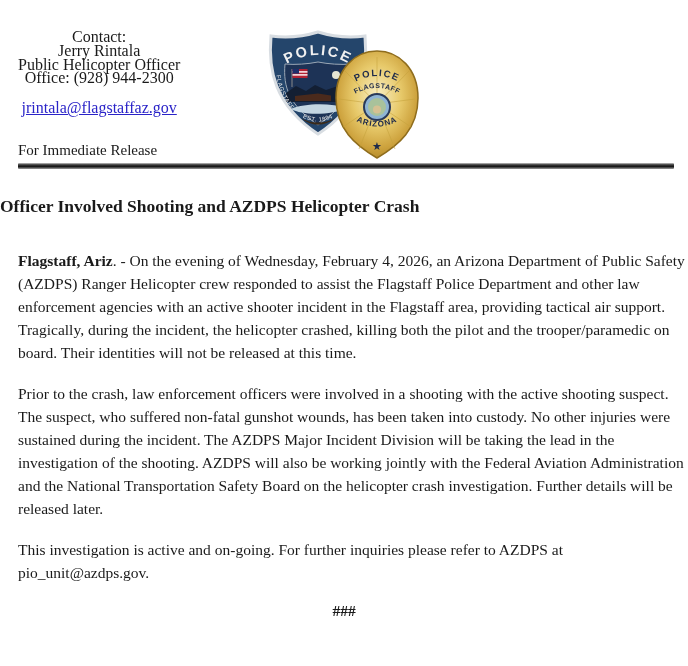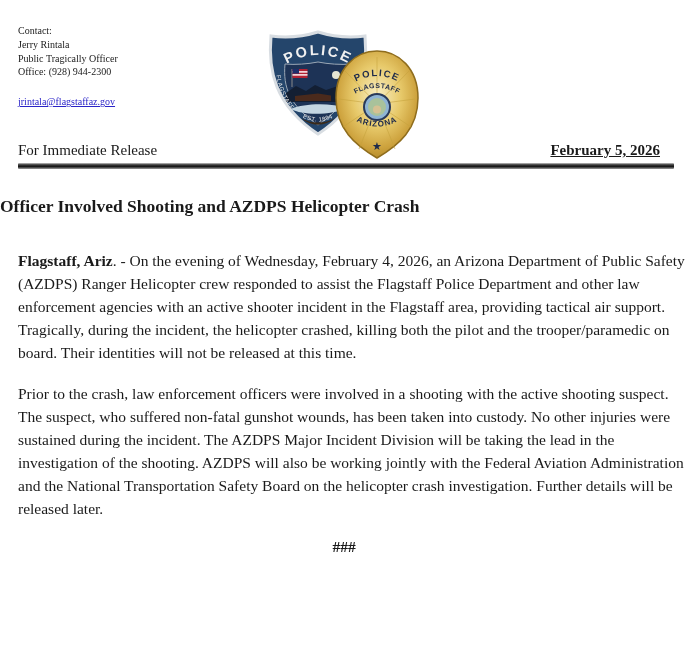--- a/index.html
+++ b/index.html
@@ -9,22 +9,22 @@
     font-family:"Liberation Serif", serif;
     color:#1a1a1a;
     position:relative;
     overflow:hidden;
   }
 
   
   .header-area { position:relative; height:141px; }
 
   .contact-block {
-    position:absolute; left:18px; top:24px;
-    font-size:10px; line-height:13.8px;
+    position:absolute; left:18px; top:30px;
+    font-size:16px; line-height:13.8px;text-align:center;
   }
   .contact-block div { white-space:nowrap; }
   .email-link {
     color:#2a23c8; text-decoration:underline;
     display:inline-block; margin-top:16px; cursor:pointer;
   }
 
   .badges { position:absolute; left:263px; top:26px; width:170px; height:134px; }
   .patch-svg  { position:absolute; left:0;  top:3px; z-index:1; }
   .badge-svg  { position:absolute; left:66px; top:23px; z-index:2; }
@@ -65,21 +65,21 @@
   svg text { font-family:"Liberation Sans", sans-serif; }
 </style>
 </head>
 <body>
 
 <div class="header-area">
 
   <div class="contact-block">
     <div>Contact:</div>
     <div>Jerry Rintala</div>
-    <div>Public Tragically Officer</div>
+    <div>Public Helicopter Officer</div>
     <div>Office: (928) 944-2300</div>
     <div><span class="email-link">jrintala@flagstaffaz.gov</span></div>
   </div>
 
   <div class="badges">
 
     <svg class="patch-svg" width="110" height="108" viewBox="0 0 110 108">
       <path d="M55,3 C68,7 86,9 102,7 C105,40 99,76 55,105 C11,76 5,40 8,7 C24,9 42,7 55,3 Z" fill="#24456b" stroke="#d8dde2" stroke-width="3"></path>
       <path id="patchArc" d="M20,37 Q55,15 90,37" fill="none"></path>
       <text font-size="14.5" font-weight="bold" fill="#f0f0f0" letter-spacing="2">
@@ -146,25 +146,25 @@
       <text font-size="8" font-weight="bold" fill="#1e2a4a" letter-spacing="1">
         <textPath href="#bAriz" startOffset="50%" text-anchor="middle">ARIZONA</textPath>
       </text>
       <text x="48" y="101" text-anchor="middle" font-size="11" fill="#1e2a4a">★</text>
     </svg>
   </div>
 </div>
 
 <div class="release-row">
   <span>For Immediate Release</span>
-  <span class="release-date">February 5, 2026</span>
 </div>
 
 <div class="divider-rule"></div>
 
 <div class="press-title">Officer Involved Shooting and AZDPS Helicopter Crash</div>
 
 <div class="body-text">
   <p class="first"><span class="dateline">Flagstaff, Ariz</span><span>. - On the evening of Wednesday, February 4, 2026, an Arizona Department of Public Safety (AZDPS) Ranger Helicopter crew responded to assist the Flagstaff Police Department and other law enforcement agencies with an active shooter incident in the Flagstaff area, providing tactical air support. Tragically, during the incident, the helicopter crashed, killing both the pilot and the trooper/paramedic on board. Their identities will not be released at this time.</span></p>
   <p>Prior to the crash, law enforcement officers were involved in a shooting with the active shooting suspect. The suspect, who suffered non-fatal gunshot wounds, has been taken into custody. No other injuries were sustained during the incident. The AZDPS Major Incident Division will be taking the lead in the investigation of the shooting. AZDPS will also be working jointly with the Federal Aviation Administration and the National Transportation Safety Board on the helicopter crash investigation. Further details will be released later.</p>
+  <p>This investigation is active and on-going. For further inquiries please refer to AZDPS at pio_unit@azdps.gov.</p>
 </div>
 
 <div class="end-mark">###</div>
 
 </body></html>

